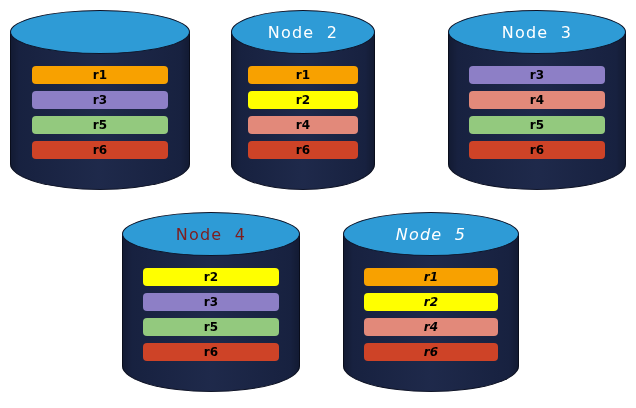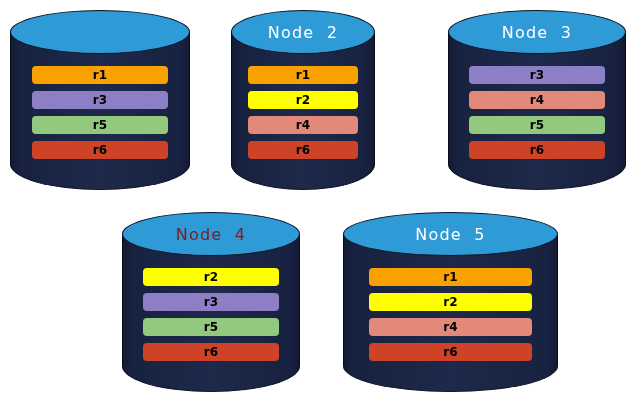--- a/index.html
+++ b/index.html
@@ -133,21 +133,21 @@
         <div class="cyl-top" style="background: rgb(46, 155, 214); border-color: rgb(13, 18, 38);"></div>
         <div class="cyl-top-label" style="color: #7f1d1d;">Node  4</div>
       </div>
       <div class="bars">
         <div class="bar" style="background: rgb(255, 255, 0); color: rgb(0, 0, 0);">r2</div>
         <div class="bar" style="background: rgb(141, 127, 198); color: rgb(0, 0, 0);">r3</div>
         <div class="bar" style="background: rgb(147, 201, 126); color: rgb(0, 0, 0);">r5</div>
         <div class="bar" style="background: rgb(206, 67, 39); color: rgb(0, 0, 0);">r6</div>
       </div>
     </div>
-    <div class="node" style="left: 343px; top: 212px; width: 215px; height: 180px;">
+    <div class="node" style="left: 343px; top: 212px; width: 176px; height: 180px; font-style: italic;">
       <div class="cyl">
         <div class="cyl-body" style="background: rgb(26, 37, 71); border-color: rgb(13, 18, 38);"></div>
         <div class="cyl-shade"></div>
         <div class="cyl-top" style="background: rgb(46, 155, 214); border-color: rgb(13, 18, 38);"></div>
         <div class="cyl-top-label" style="color: rgb(255, 255, 255);">Node  5</div>
       </div>
       <div class="bars">
         <div class="bar" style="background: rgb(248, 161, 0); color: rgb(0, 0, 0);">r1</div>
         <div class="bar" style="background: rgb(255, 255, 0); color: rgb(0, 0, 0);">r2</div>
         <div class="bar" style="background: rgb(226, 137, 122); color: rgb(0, 0, 0);">r4</div>

